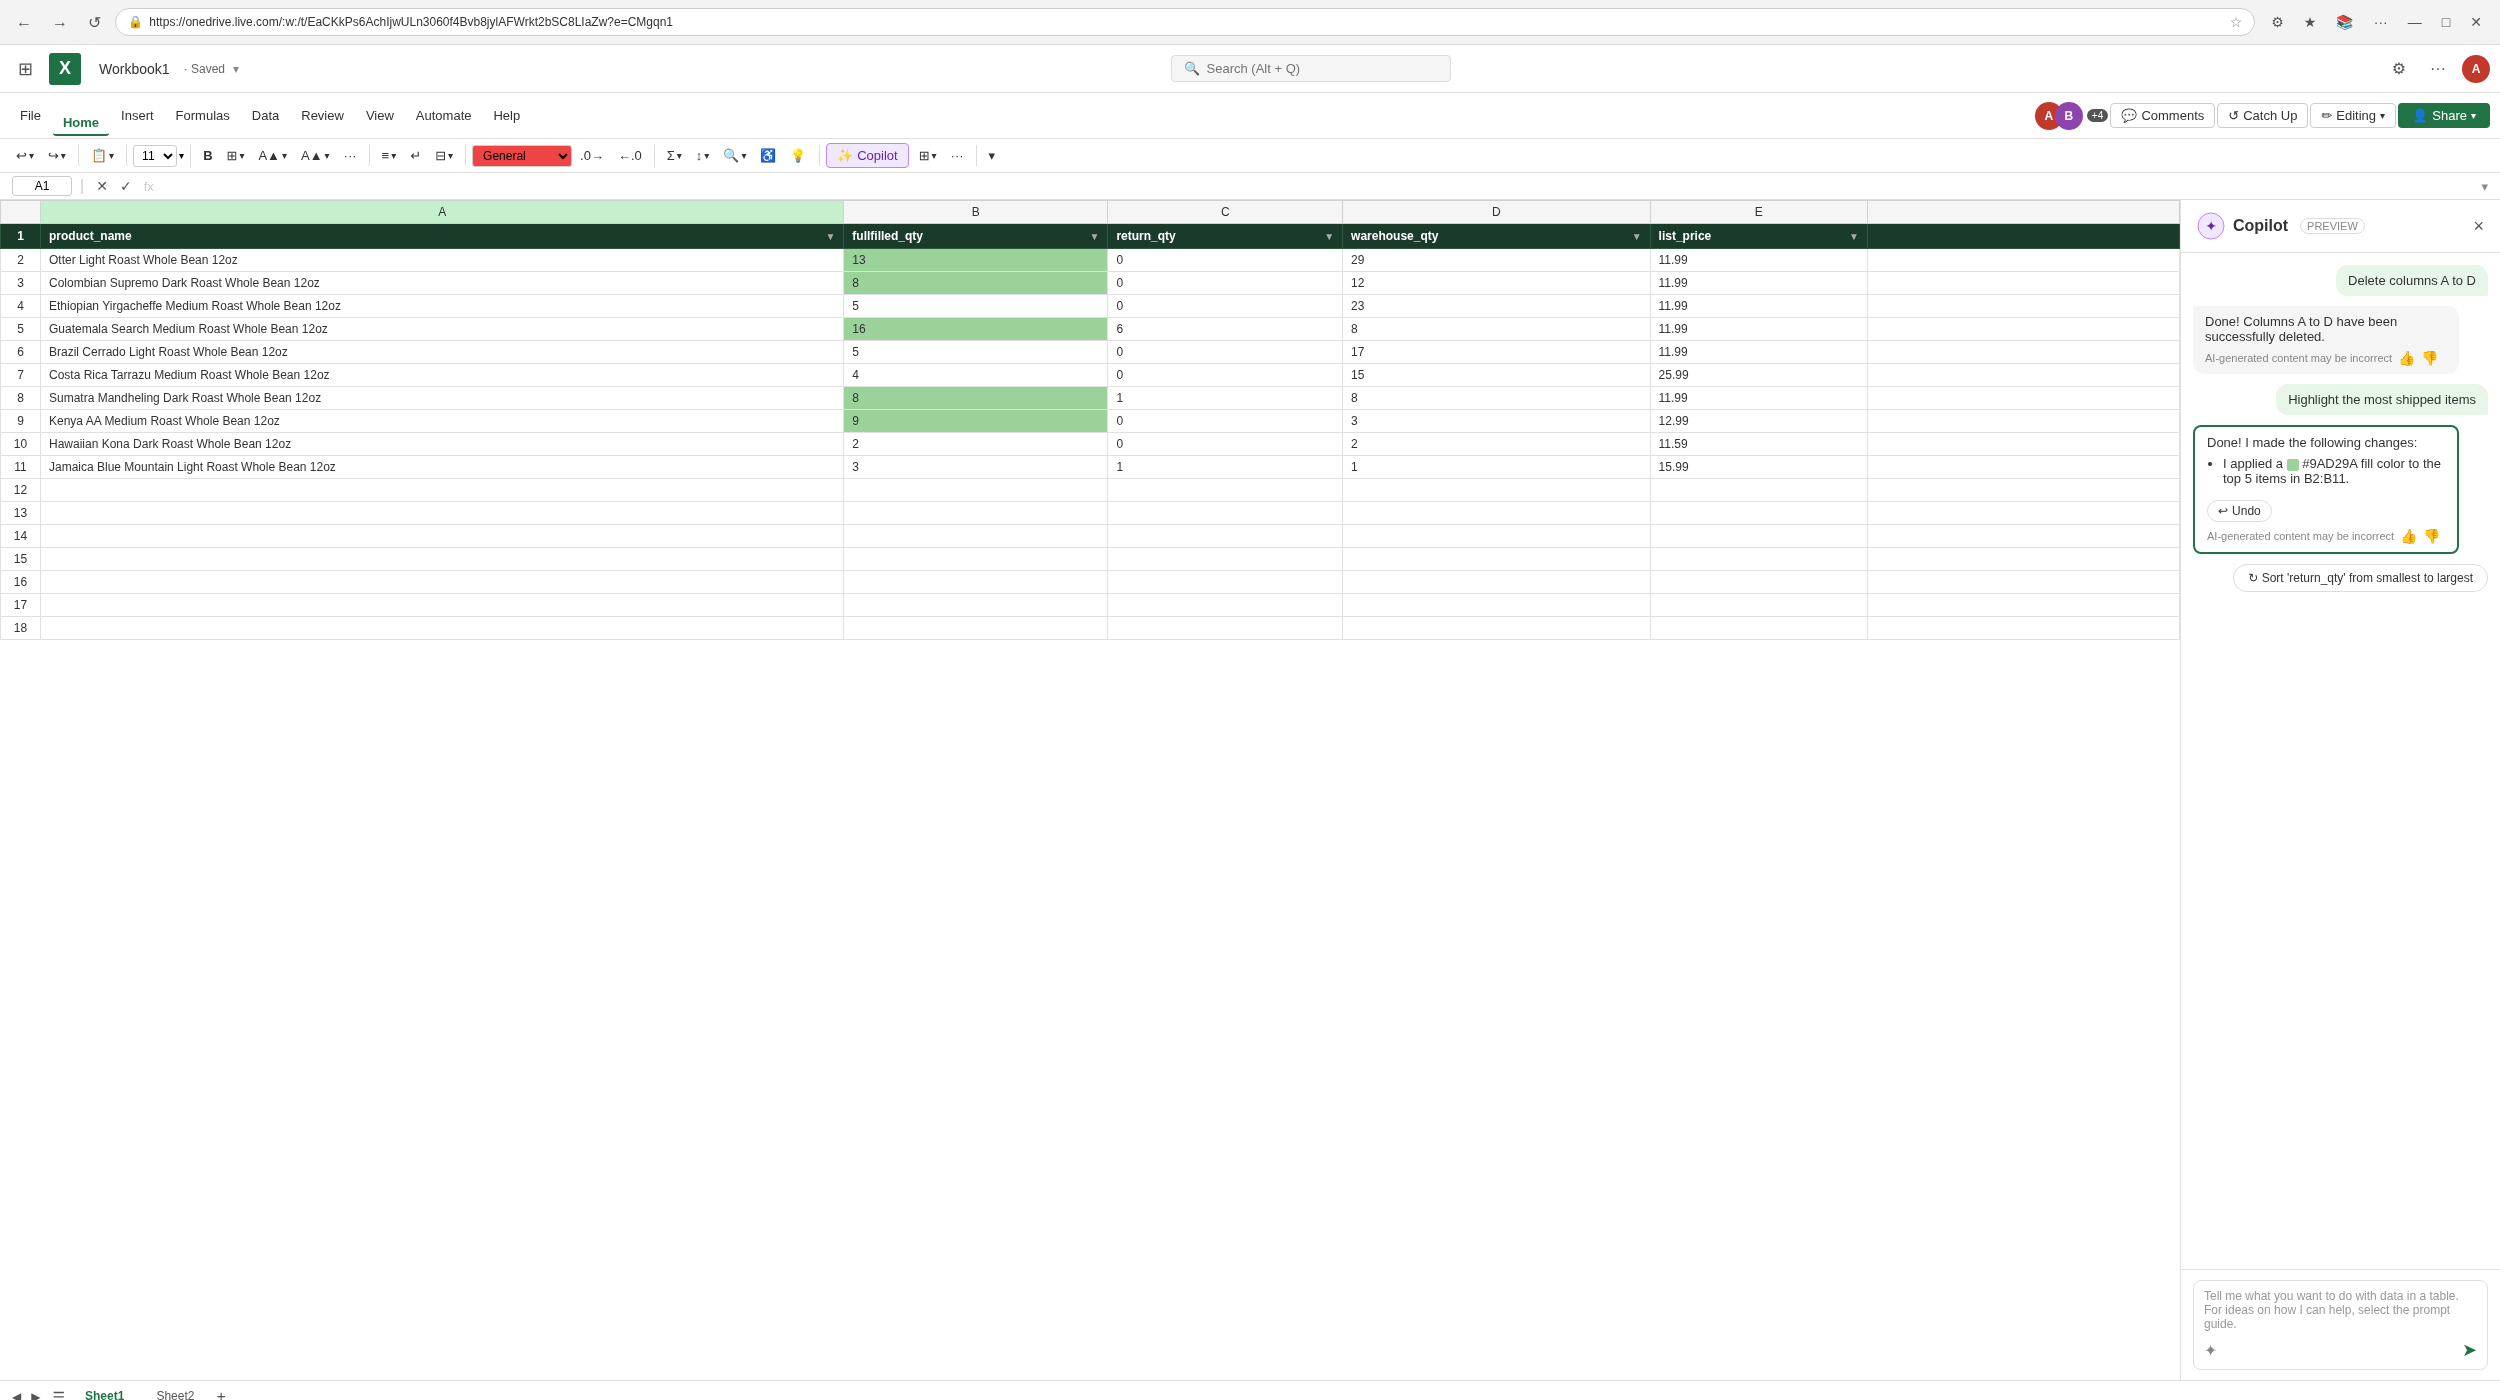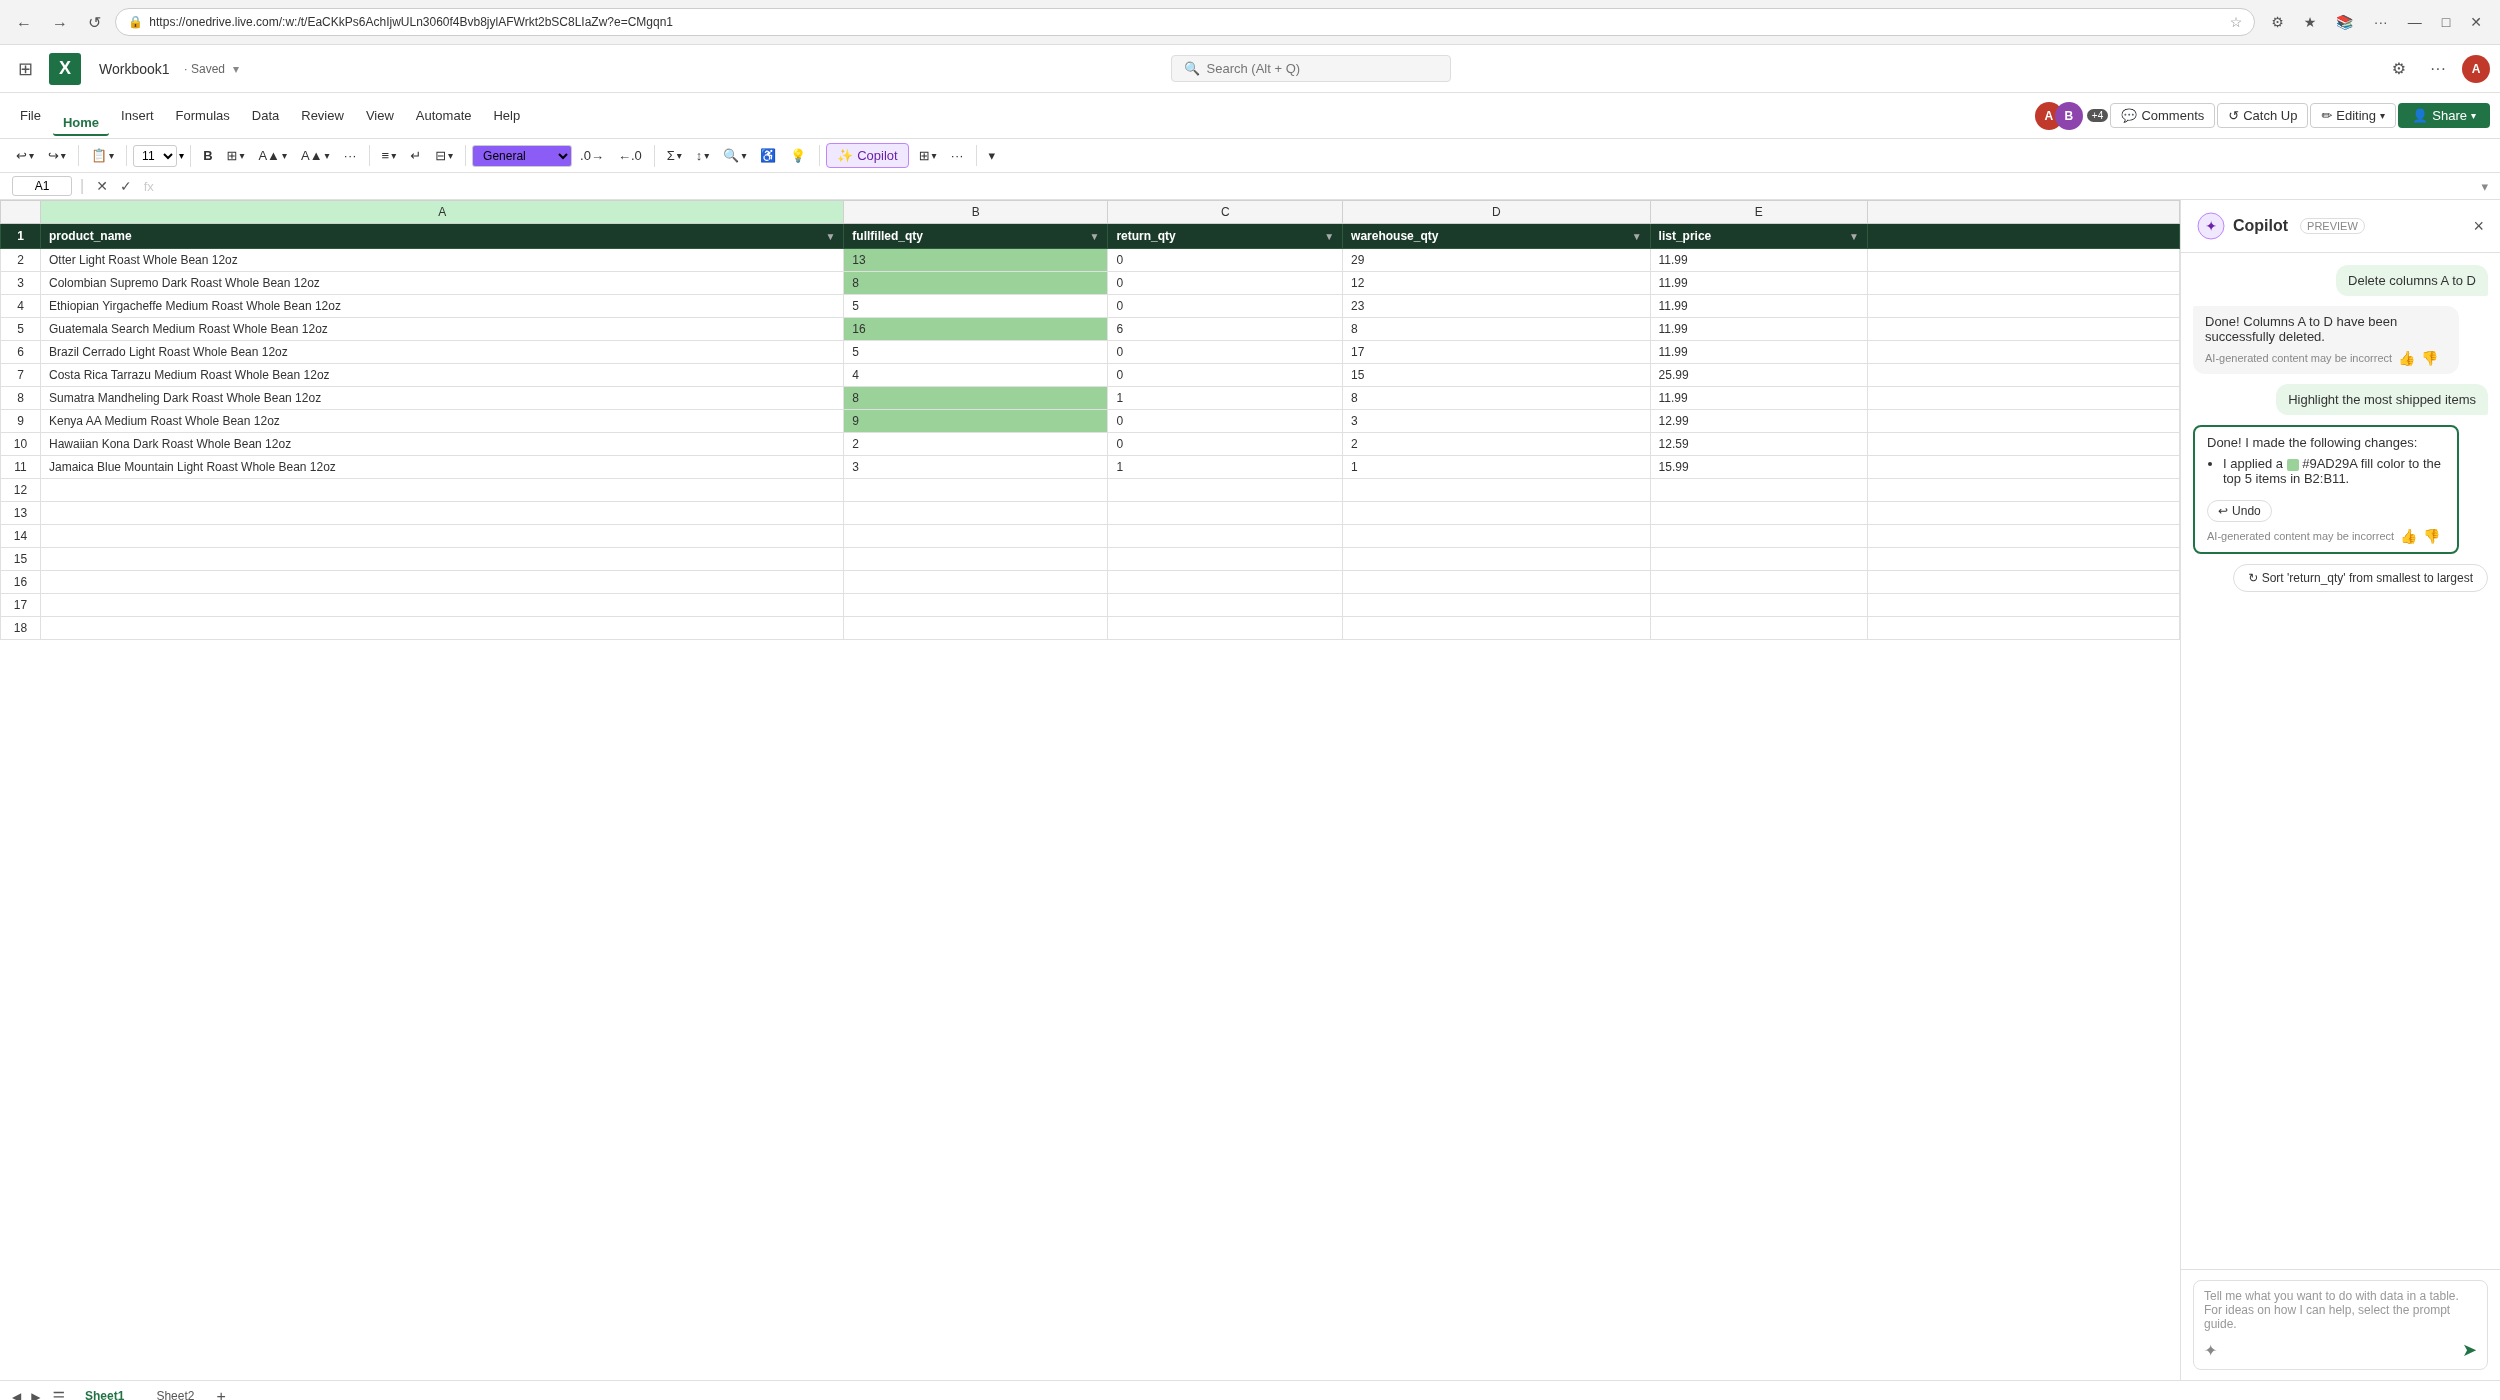--- a/index.html
+++ b/index.html
@@ -40,21 +40,21 @@
     .share-btn { display: flex; align-items: center; gap: 4px; background: #217346; border: none; border-radius: 4px; padding: 5px 14px; cursor: pointer; font-size: 13px; color: white; font-weight: 500; }
     .comments-btn { display: flex; align-items: center; gap: 4px; background: none; border: 1px solid #ccc; border-radius: 4px; padding: 4px 10px; cursor: pointer; font-size: 13px; color: #333; }
 
     
     .toolbar { display: flex; align-items: center; padding: 4px 10px; background: white; border-bottom: 1px solid #e0e0e0; gap: 4px; flex-wrap: nowrap; overflow: hidden; }
     .toolbar-group { display: flex; align-items: center; gap: 2px; border-right: 1px solid #ddd; padding-right: 6px; margin-right: 2px; }
     .toolbar-group:last-child { border-right: none; }
     .tb-btn { background: none; border: none; cursor: pointer; color: #333; font-size: 13px; padding: 3px 6px; border-radius: 3px; display: flex; align-items: center; gap: 2px; }
     .tb-bold { font-weight: bold; }
     .font-size-select { border: 1px solid #ccc; border-radius: 3px; padding: 2px 4px; font-size: 12px; background: white; cursor: pointer; }
-    .number-format-select { border: 1px solid #ccc; border-radius: 3px; padding: 2px 6px; font-size: 12px; background: #8b5cf6; cursor: pointer; width: 100px; }
+    .number-format-select { border: 1px solid #ccc; border-radius: 3px; padding: 2px 6px; font-size: 12px; background: #ef4444; cursor: pointer; width: 100px; }
     .copilot-btn { background: #f0e8ff; border: 1px solid #c084fc; border-radius: 4px; padding: 4px 10px; cursor: pointer; font-size: 13px; color: #6b21a8; display: flex; align-items: center; gap: 4px; font-weight: 500; }
 
     
     .formula-bar { display: flex; align-items: center; padding: 3px 12px; background: white; border-bottom: 1px solid #e0e0e0; gap: 4px; }
     .cell-ref { background: white; border: 1px solid #ccc; border-radius: 3px; padding: 2px 6px; font-size: 12px; width: 60px; text-align: center; }
     .formula-divider { color: #ccc; font-size: 16px; margin: 0 4px; }
     .formula-check { color: #555; cursor: pointer; font-size: 14px; padding: 2px 4px; }
     .formula-cross { color: #555; cursor: pointer; font-size: 14px; padding: 2px 4px; }
     .formula-input { flex: 1; border: none; outline: none; font-size: 13px; color: #333; }
 
@@ -379,21 +379,21 @@
           <td>3</td>
           <td>12.99</td>
           <td></td>
         </tr>
         <tr class="data-row">
           <td class="row-num">10</td>
           <td class="col-a">Hawaiian Kona Dark Roast Whole Bean 12oz</td>
           <td>2</td>
           <td>0</td>
           <td>2</td>
-          <td>12.59</td>
+          <td>11.59</td>
           <td></td>
         </tr>
         <tr class="data-row">
           <td class="row-num">11</td>
           <td class="col-a">Jamaica Blue Mountain Light Roast Whole Bean 12oz</td>
           <td>3</td>
           <td>1</td>
           <td>1</td>
           <td>15.99</td>
           <td></td>

